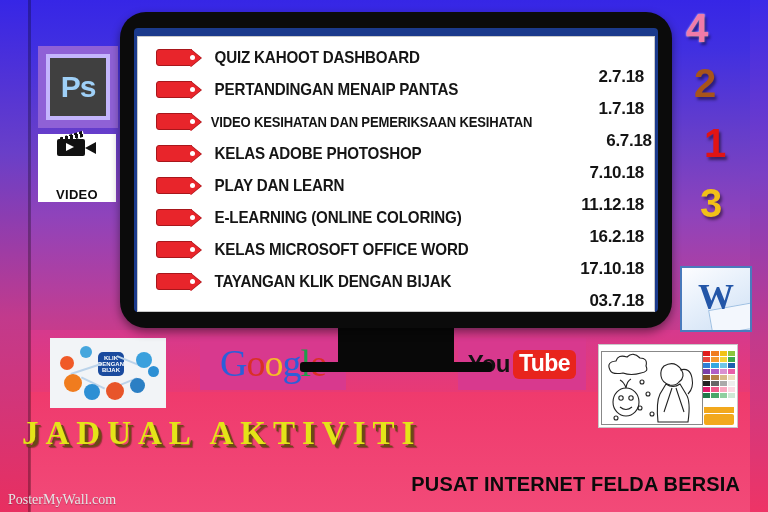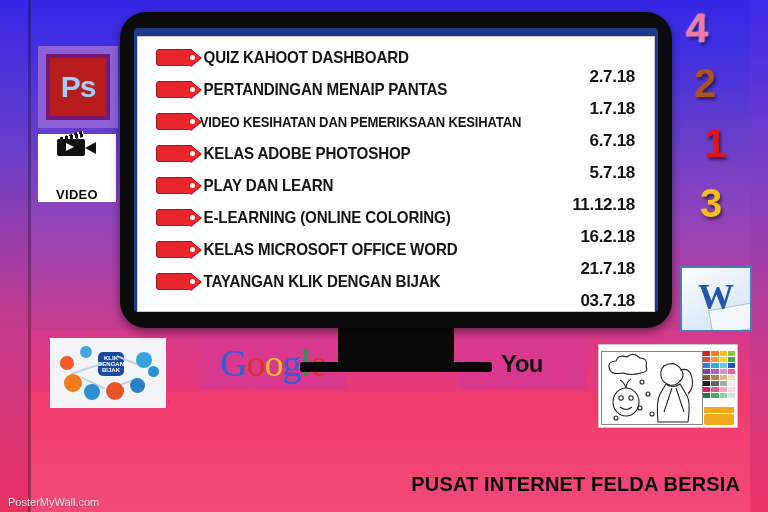--- a/index.html
+++ b/index.html
@@ -83,21 +83,22 @@
   }
 
   
   .list {
     position: absolute; left: 0; top: 4px; right: 0;
     display: flex; flex-direction: column;
   }
   .row {
     display: flex; align-items: center;
     height: 32px;
-    padding: 0 19px 0 18px;
+    padding: 0 10px 0 18px;
+    gap: 11px;
   }
   .tag {
     position: relative;
     width: 36px; height: 17px; flex: 0 0 auto;
     background: #e8252b;
     border: 1px solid #a8161b;
     border-radius: 3px 0 0 3px;
     margin-right: 6px;
   }
   .tag::after {
@@ -141,22 +142,22 @@
   }
 
   
   .ps-tile {
     position: absolute; left: 38px; top: 46px; width: 80px; height: 82px;
     background: #8f61d6; z-index: 4;
     display: flex; align-items: center; justify-content: center;
   }
   .ps-inner {
     width: 64px; height: 66px;
-    background: #b91c1c;
-    border: 4px solid #701a75;
+    background: #404040;
+    border: 4px solid #c4b5fd;
     display: flex; align-items: center; justify-content: center;
   }
   .ps-text {
     color: #9fd0f7; font-weight: 700; font-size: 30px;
     font-family: "Liberation Sans", sans-serif; letter-spacing: -1px;
   }
   .video-tile {
     position: absolute; left: 38px; top: 134px; width: 78px; height: 68px;
     background: #ffffff; z-index: 4;
     display: flex; flex-direction: column; align-items: center; justify-content: center; gap: 33px;
@@ -301,22 +302,22 @@
     font-family: "Liberation Sans Narrow", "Liberation Sans", sans-serif;
     font-weight: 700; font-size: 21px; color: #0b0b0b;
     letter-spacing: .2px;
     transform: scaleX(.95);
     transform-origin: right center;
     white-space: nowrap;
   }
 
   .watermark {
     position: absolute; left: 8px; bottom: 4px; z-index: 9;
-    font-family: Liberation Sans, sans-serif;
-    font-size: 11px; color: #e6e6e6;
+    font-family: Liberation Serif, serif;
+    font-size: 14px; color: #e6e6e6;
     text-shadow: 0 1px 1px rgba(0,0,0,.25);
   }
 </style>
 </head>
 <body>
 
 <div id="poster">
 
   <div class="pink-mid"></div>
   <div class="pink-block"></div>
@@ -357,36 +358,36 @@
               <div class="row-date">1.7.18</div>
             </div>
             <div class="row tight">
               <div class="tag"></div>
               <div class="row-title">VIDEO KESIHATAN DAN PEMERIKSAAN KESIHATAN</div>
               <div class="row-date">6.7.18</div>
             </div>
             <div class="row">
               <div class="tag"></div>
               <div class="row-title">KELAS ADOBE PHOTOSHOP</div>
-              <div class="row-date">5.7.18</div>
+              <div class="row-date">7.10.18</div>
             </div>
             <div class="row">
               <div class="tag"></div>
               <div class="row-title">PLAY DAN LEARN</div>
               <div class="row-date">11.12.18</div>
             </div>
             <div class="row">
               <div class="tag"></div>
               <div class="row-title">E-LEARNING (ONLINE COLORING)</div>
               <div class="row-date">16.2.18</div>
             </div>
             <div class="row">
               <div class="tag"></div>
               <div class="row-title">KELAS MICROSOFT OFFICE WORD</div>
-              <div class="row-date">21.7.18</div>
+              <div class="row-date">17.10.18</div>
             </div>
             <div class="row">
               <div class="tag"></div>
               <div class="row-title">TAYANGAN KLIK DENGAN BIJAK</div>
               <div class="row-date">03.7.18</div>
             </div>
           </div>
       </div>
     </div>
   </div>
@@ -421,20 +422,21 @@
     <span class="g-word g1">G</span>
     <span class="g-word g2">o</span>
     <span class="g-word g3">o</span>
     <span class="g-word g4">g</span>
     <span class="g-word g5">l</span>
     <span class="g-word g6">e</span>
   </div>
 
   <div class="yt-tile">
     <span class="yt-you">You</span>
+    <span class="yt-tube">Tube</span>
   </div>
 
   <div class="color-tile">
     <div class="ct-canvas">
       <svg width="100" height="72" viewBox="0 0 100 72">
         <g fill="none" stroke="#222" stroke-width="1.1">
           <path d="M8 18 q-4 -8 6 -9 q2 -7 11 -4 q6 -6 13 1 q8 0 6 8 q3 6 -5 7 q-10 3 -18 0 q-11 2 -13 -3 z"></path>
           <ellipse cx="24" cy="50" rx="13" ry="14"></ellipse>
           <circle cx="19" cy="46" r="2.2"></circle>
           <circle cx="29" cy="46" r="2.2"></circle>
@@ -484,20 +486,21 @@
       <i style="background:#1f7a4a"></i>
         <i style="background:#4aa86a"></i>
         <i style="background:#8fd0a0"></i>
         <i style="background:#cfe9d6"></i>
     </div>
     <div class="ct-btn"></div>
     <div class="ct-logo"></div>
   </div>
 
   <div class="headline">
+    <span class="l1">JADUAL AKTIVITI</span>
   </div>
 
   <div class="footer-org">PUSAT INTERNET FELDA BERSIA</div>
   <div class="watermark">PosterMyWall.com</div>
 
 </div>
 
 <style>
   .ct-palette i { display:block; width:100%; height:100%; }
 </style>

